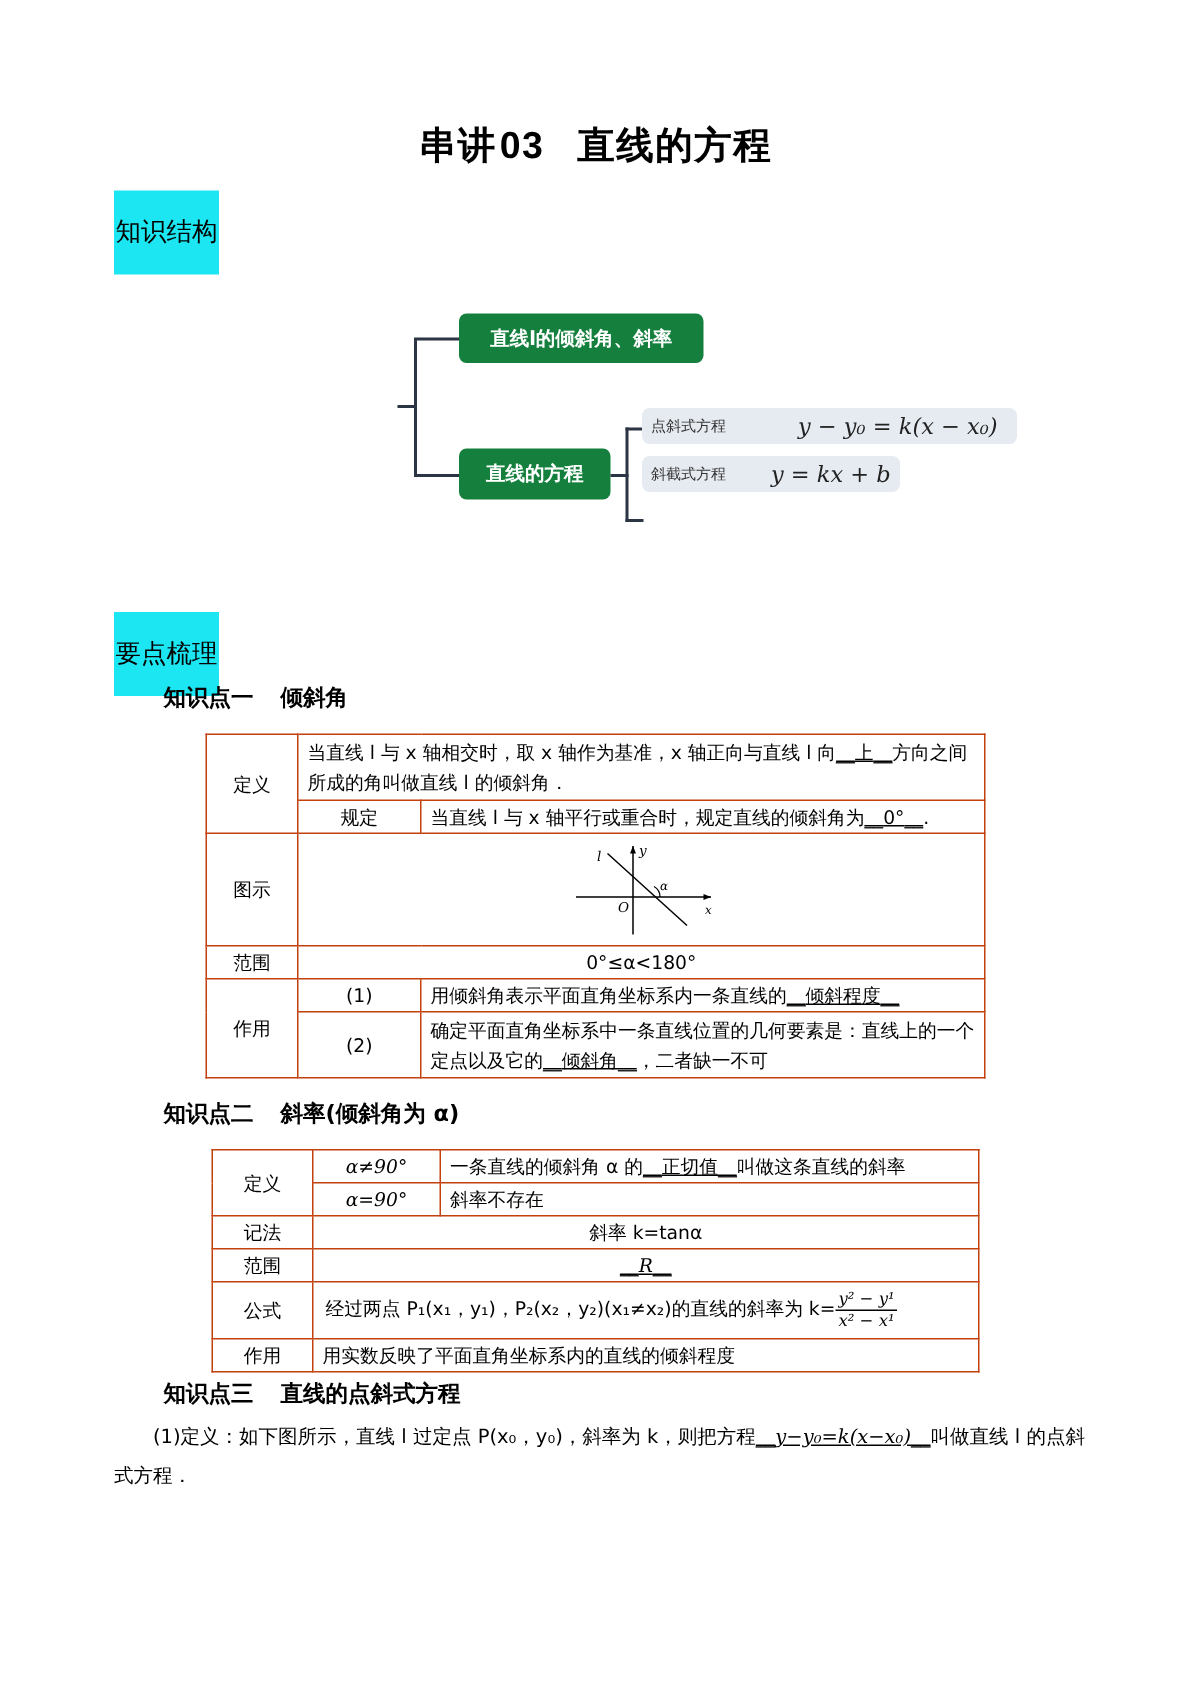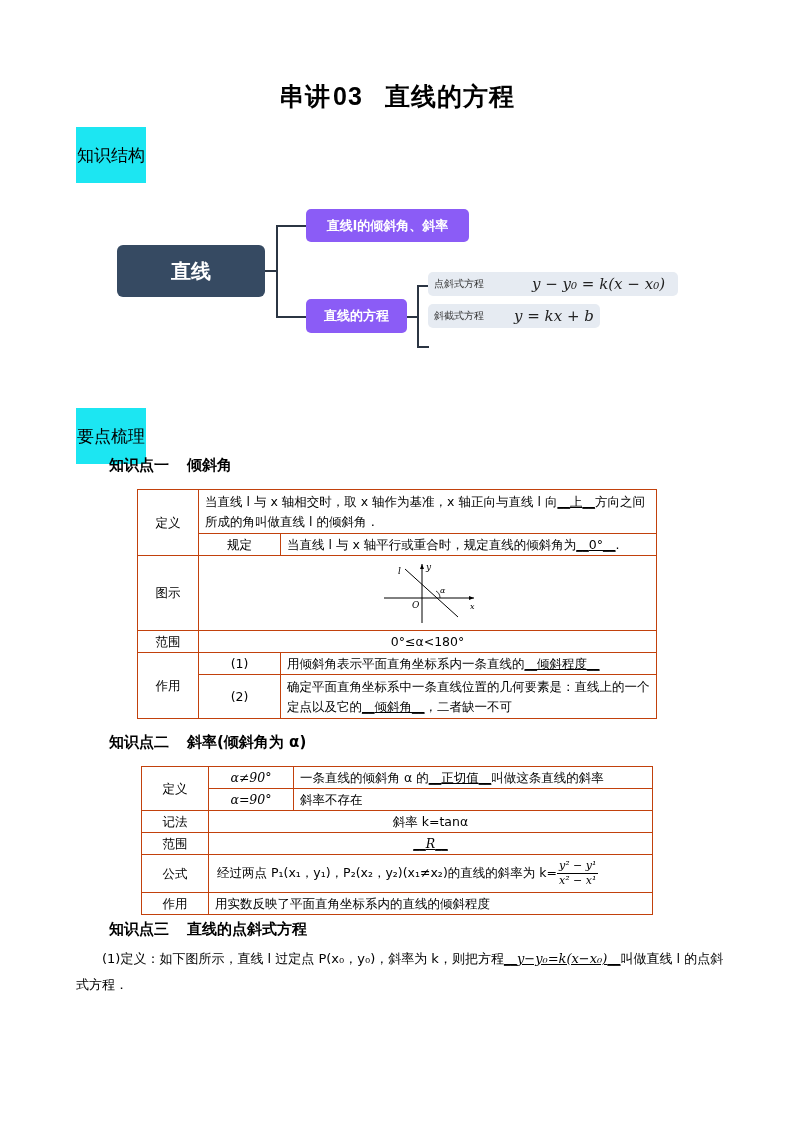--- a/index.html
+++ b/index.html
@@ -7,21 +7,21 @@
   body { position: relative; font-family: "DejaVu Sans", sans-serif; color: #000; overflow: hidden; }
   .abs { position: absolute; }
 
   .page-title { left: 0; width: 794px; top: 80px; text-align: center; font-size: 25px; font-weight: bold; letter-spacing: 1px; font-family: "DejaVu Sans", sans-serif; }
   .page-title .num { font-family: "Liberation Sans", sans-serif; margin: 0 22px 0 2px; }
 
   .hl { background: #1ce6f2; font-size: 17px; padding: 16px 1px; line-height: 24px; }
 
   
   .mm-root { left: 117px; top: 245px; width: 148px; height: 52px; background: #364a62; border-radius: 6px; color: #fff; font-weight: bold; font-size: 20px; display: flex; align-items: center; justify-content: center; }
-  .mm-node { background: #8b5cf6; color: #fff; font-weight: bold; font-size: 13px; border-radius: 5px; display: flex; align-items: center; justify-content: center; }
+  .mm-node { background: #15803d; color: #fff; font-weight: bold; font-size: 13px; border-radius: 5px; display: flex; align-items: center; justify-content: center; }
   .mm-leaf { background: #e6ebf2; border-radius: 5px; height: 24px; display: flex; align-items: center; padding-left: 6px; }
   .mm-leaf .lbl { font-size: 10px; color: #333; width: 88px; }
   .mm-leaf .eq { font-family: "DejaVu Serif", serif; font-style: italic; font-size: 15px; color: #222; white-space: nowrap; }
   .line { background: #2b3543; }
 
   .sub-head { font-size: 15px; font-weight: bold; }
   .sub-head .gap { display: inline-block; width: 18px; }
 
   table.t { position: absolute; border-collapse: collapse; font-size: 12.5px; }
   table.t td { border: 1px solid #c2410c; padding: 0 6px; vertical-align: middle; line-height: 20px; }
@@ -35,21 +35,20 @@
 </head>
 <body>
 
 <div class="abs page-title">
   <span>串讲</span><span class="num">03</span><span>直线的方程</span>
 </div>
 
 <div class="abs hl" style="left:76px; top:127px;">知识结构</div>
 
 <div class="abs" style="left:0;top:0;width:794px;height:400px;">
-  <div class="abs mm-root">直线</div>
 
   <div class="abs line" style="left:265px;top:270px;width:12px;height:2px;"></div>
   <div class="abs line" style="left:276px;top:226px;width:2px;height:91px;border-radius:1px;"></div>
   <div class="abs line" style="left:276px;top:225px;width:30px;height:2px;"></div>
   <div class="abs line" style="left:276px;top:316px;width:30px;height:2px;"></div>
 
   <div class="abs mm-node" style="left:306px;top:209px;width:163px;height:33px;">直线l的倾斜角、斜率</div>
   <div class="abs mm-node" style="left:306px;top:299px;width:101px;height:34px;">直线的方程</div>
 
   <div class="abs line" style="left:407px;top:316px;width:12px;height:2px;"></div>

